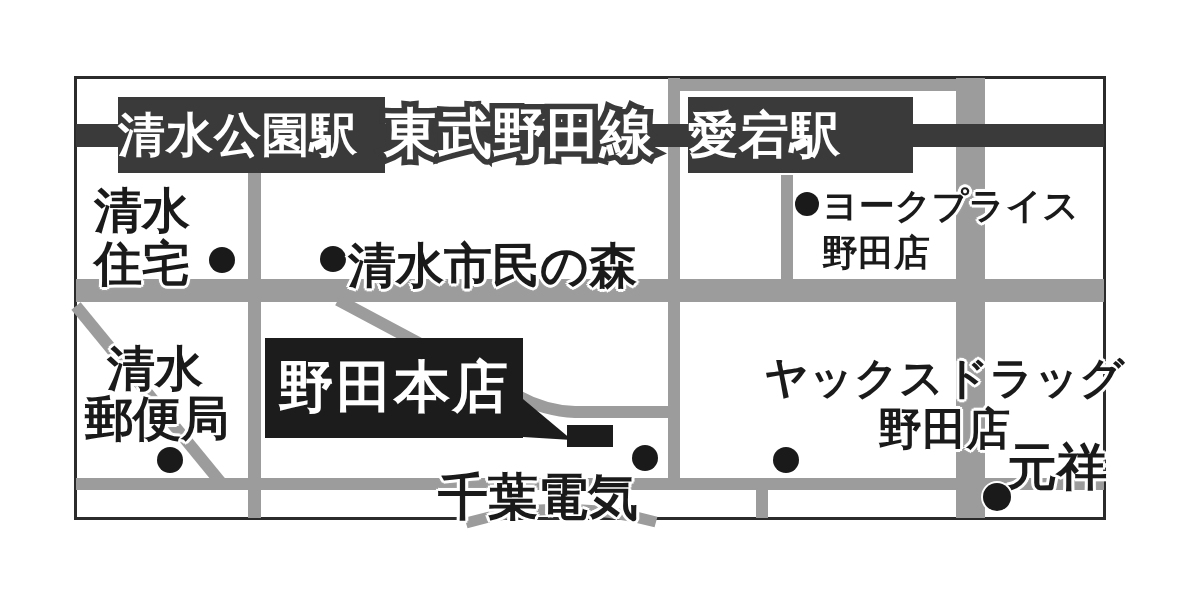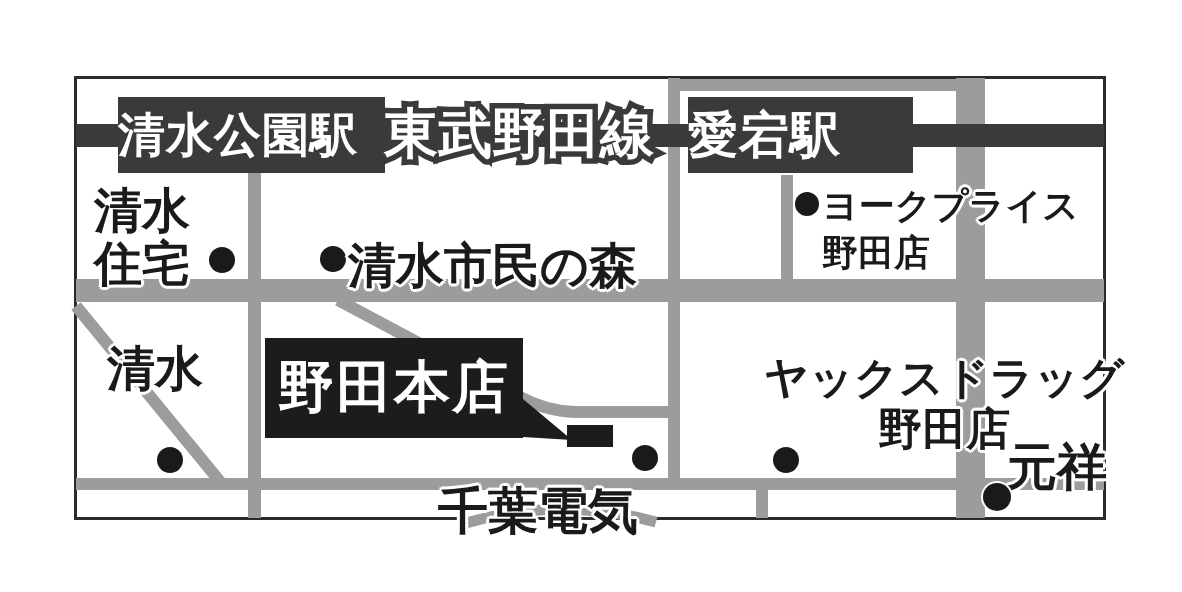--- a/index.html
+++ b/index.html
@@ -90,24 +90,25 @@
   <div class="label" style="left:348px;top:234px;font-size:48px;">清水市民の森</div>
 
   <div class="dot" style="left:795px;top:192px;width:24px;height:24px;"></div>
   <div class="label" style="left:822px;top:182px;font-size:36px;line-height:47px;">
     <div>ヨークプライス</div>
     <div>野田店</div>
   </div>
 
   <div class="label" style="left:85px;top:344px;width:140px;font-size:48px;line-height:50px;text-align:center;">
     <div>清水</div>
+    <div>郵便局</div>
   </div>
   <div class="dot" style="left:157px;top:447px;width:26px;height:26px;"></div>
 
-  <div class="label" style="left:438px;top:478px;font-size:50px;">千葉電気</div>
+  <div class="label" style="left:438px;top:464px;font-size:50px;">千葉電気</div>
   <div class="dot" style="left:632px;top:445px;width:26px;height:26px;"></div>
 
   <div class="label" style="left:764px;top:352px;font-size:44px;line-height:51px;text-align:center;">
     <div>ヤックスドラッグ</div>
     <div>野田店</div>
   </div>
   <div class="dot" style="left:773px;top:447px;width:26px;height:26px;"></div>
 
   <div class="label" style="left:1007px;top:434px;font-size:50px;">元祥</div>
   <div class="dot" style="left:983px;top:483px;width:28px;height:28px;"></div>

